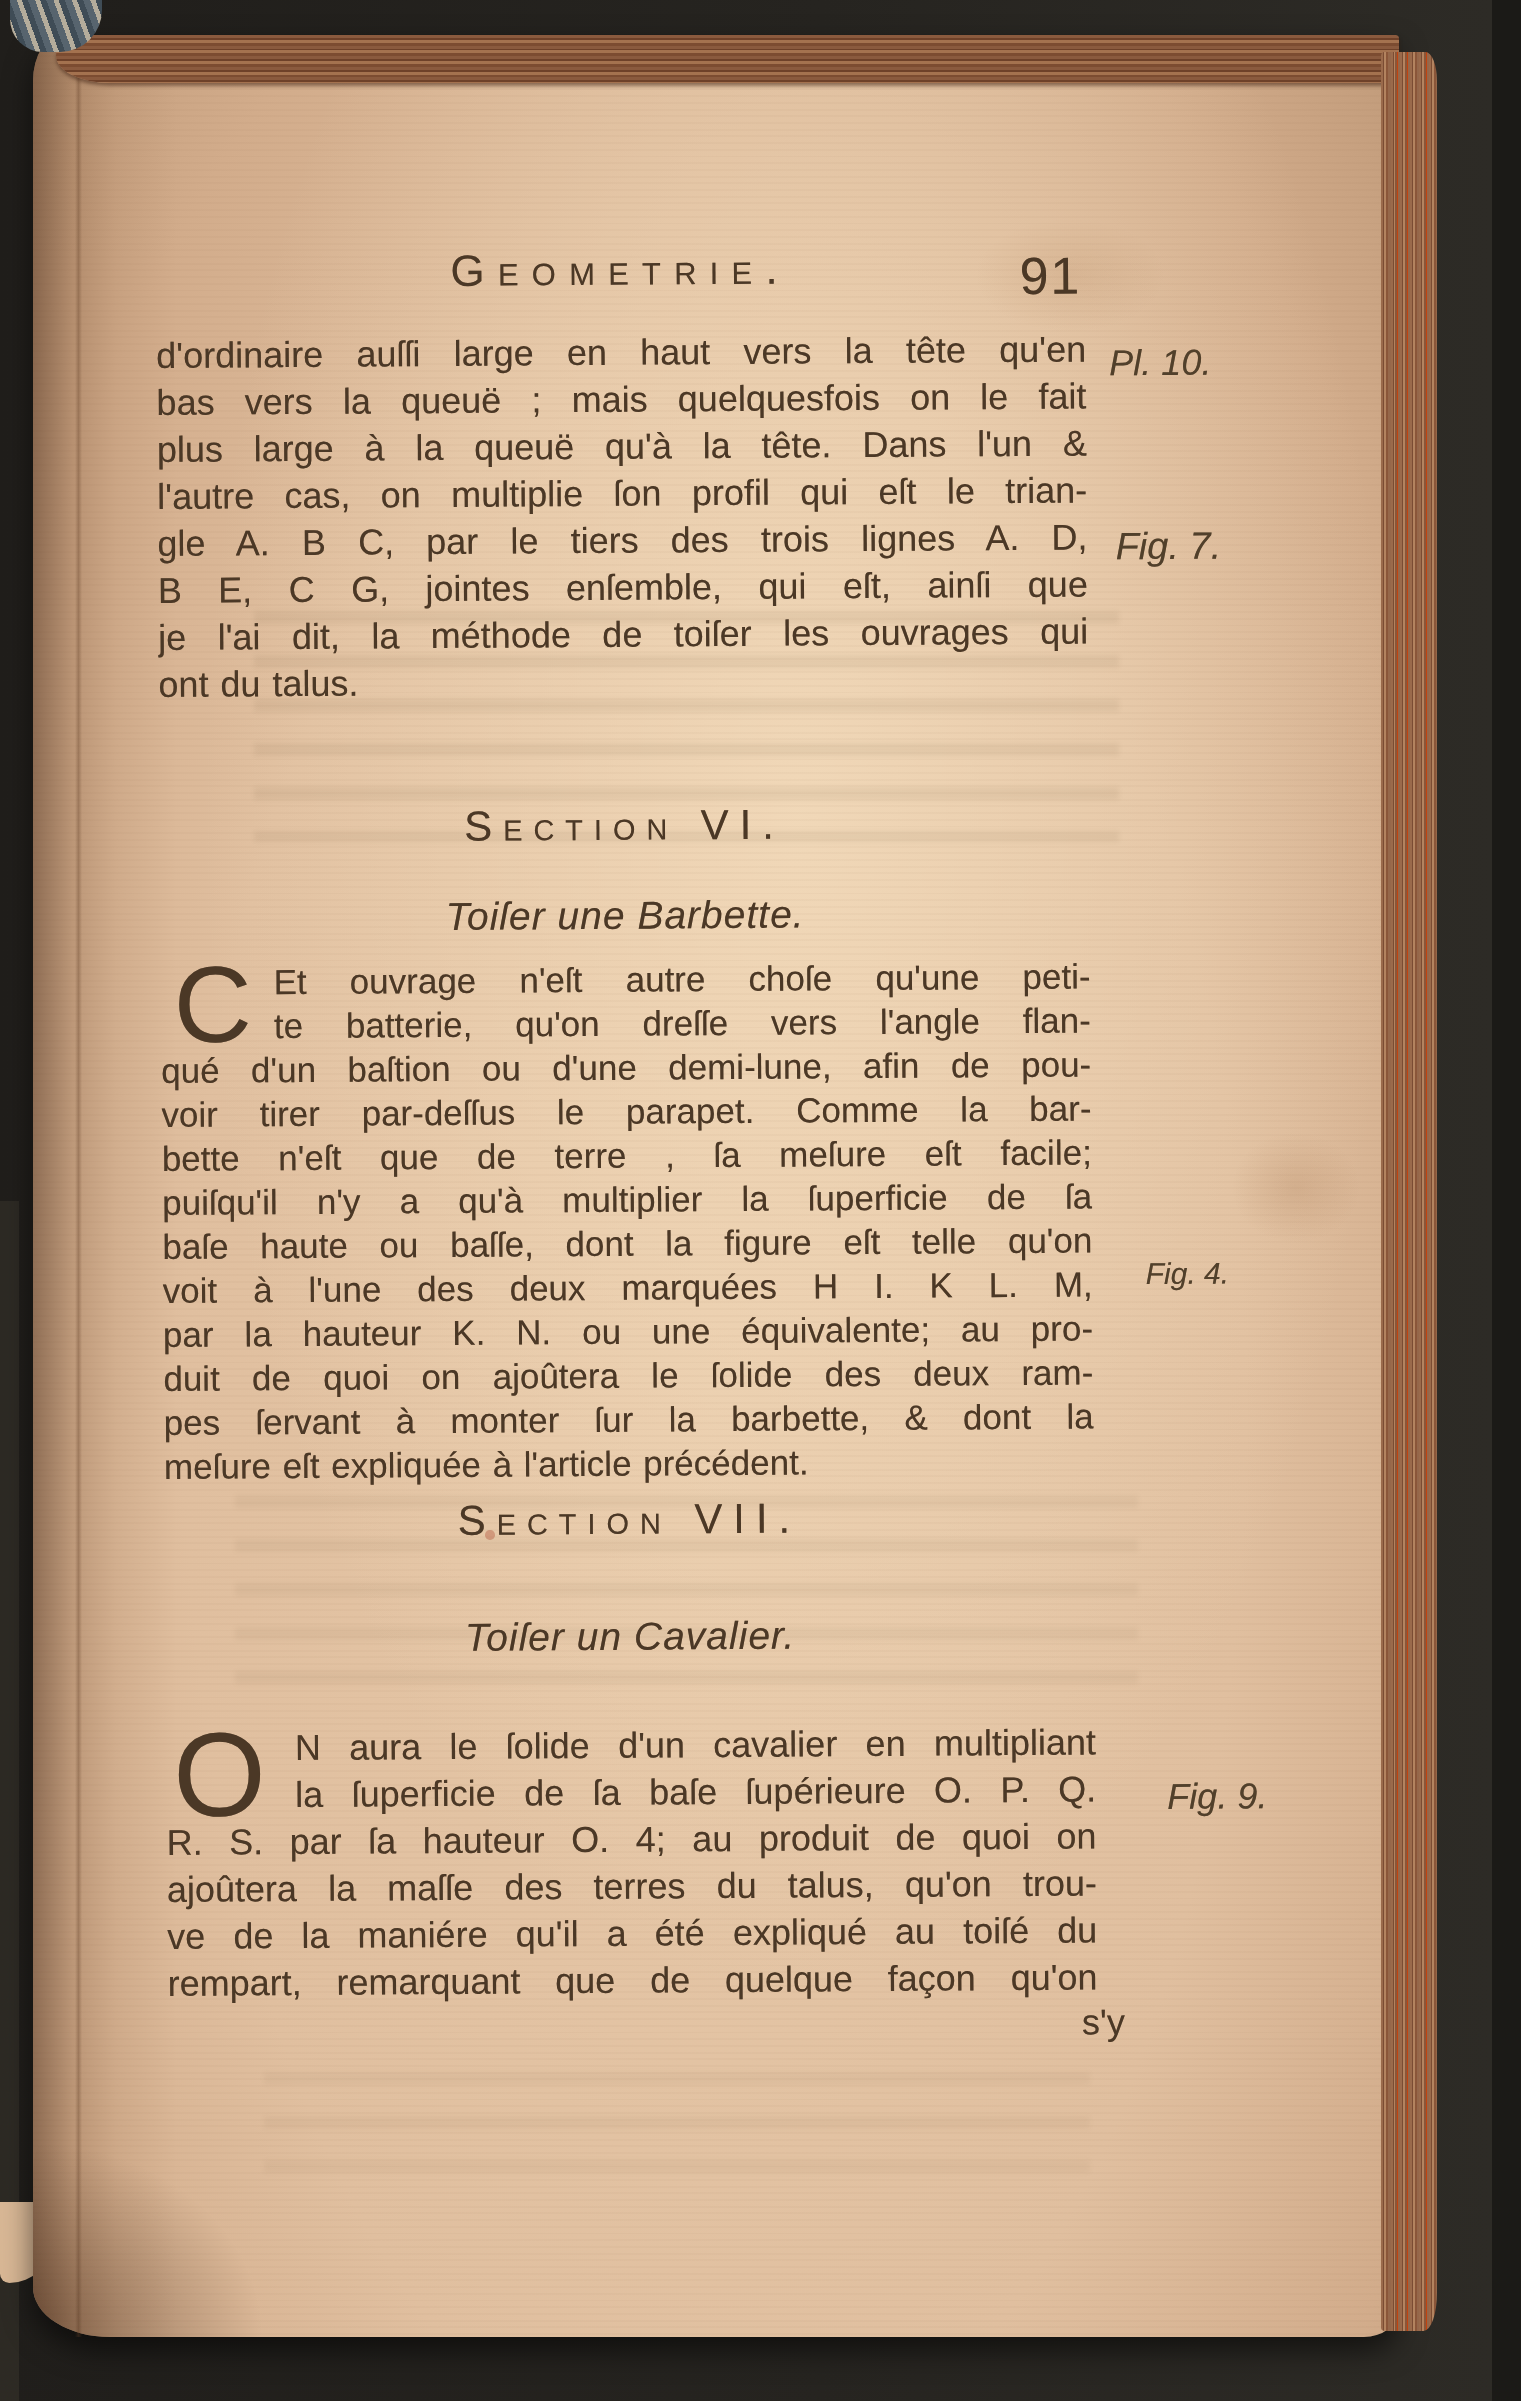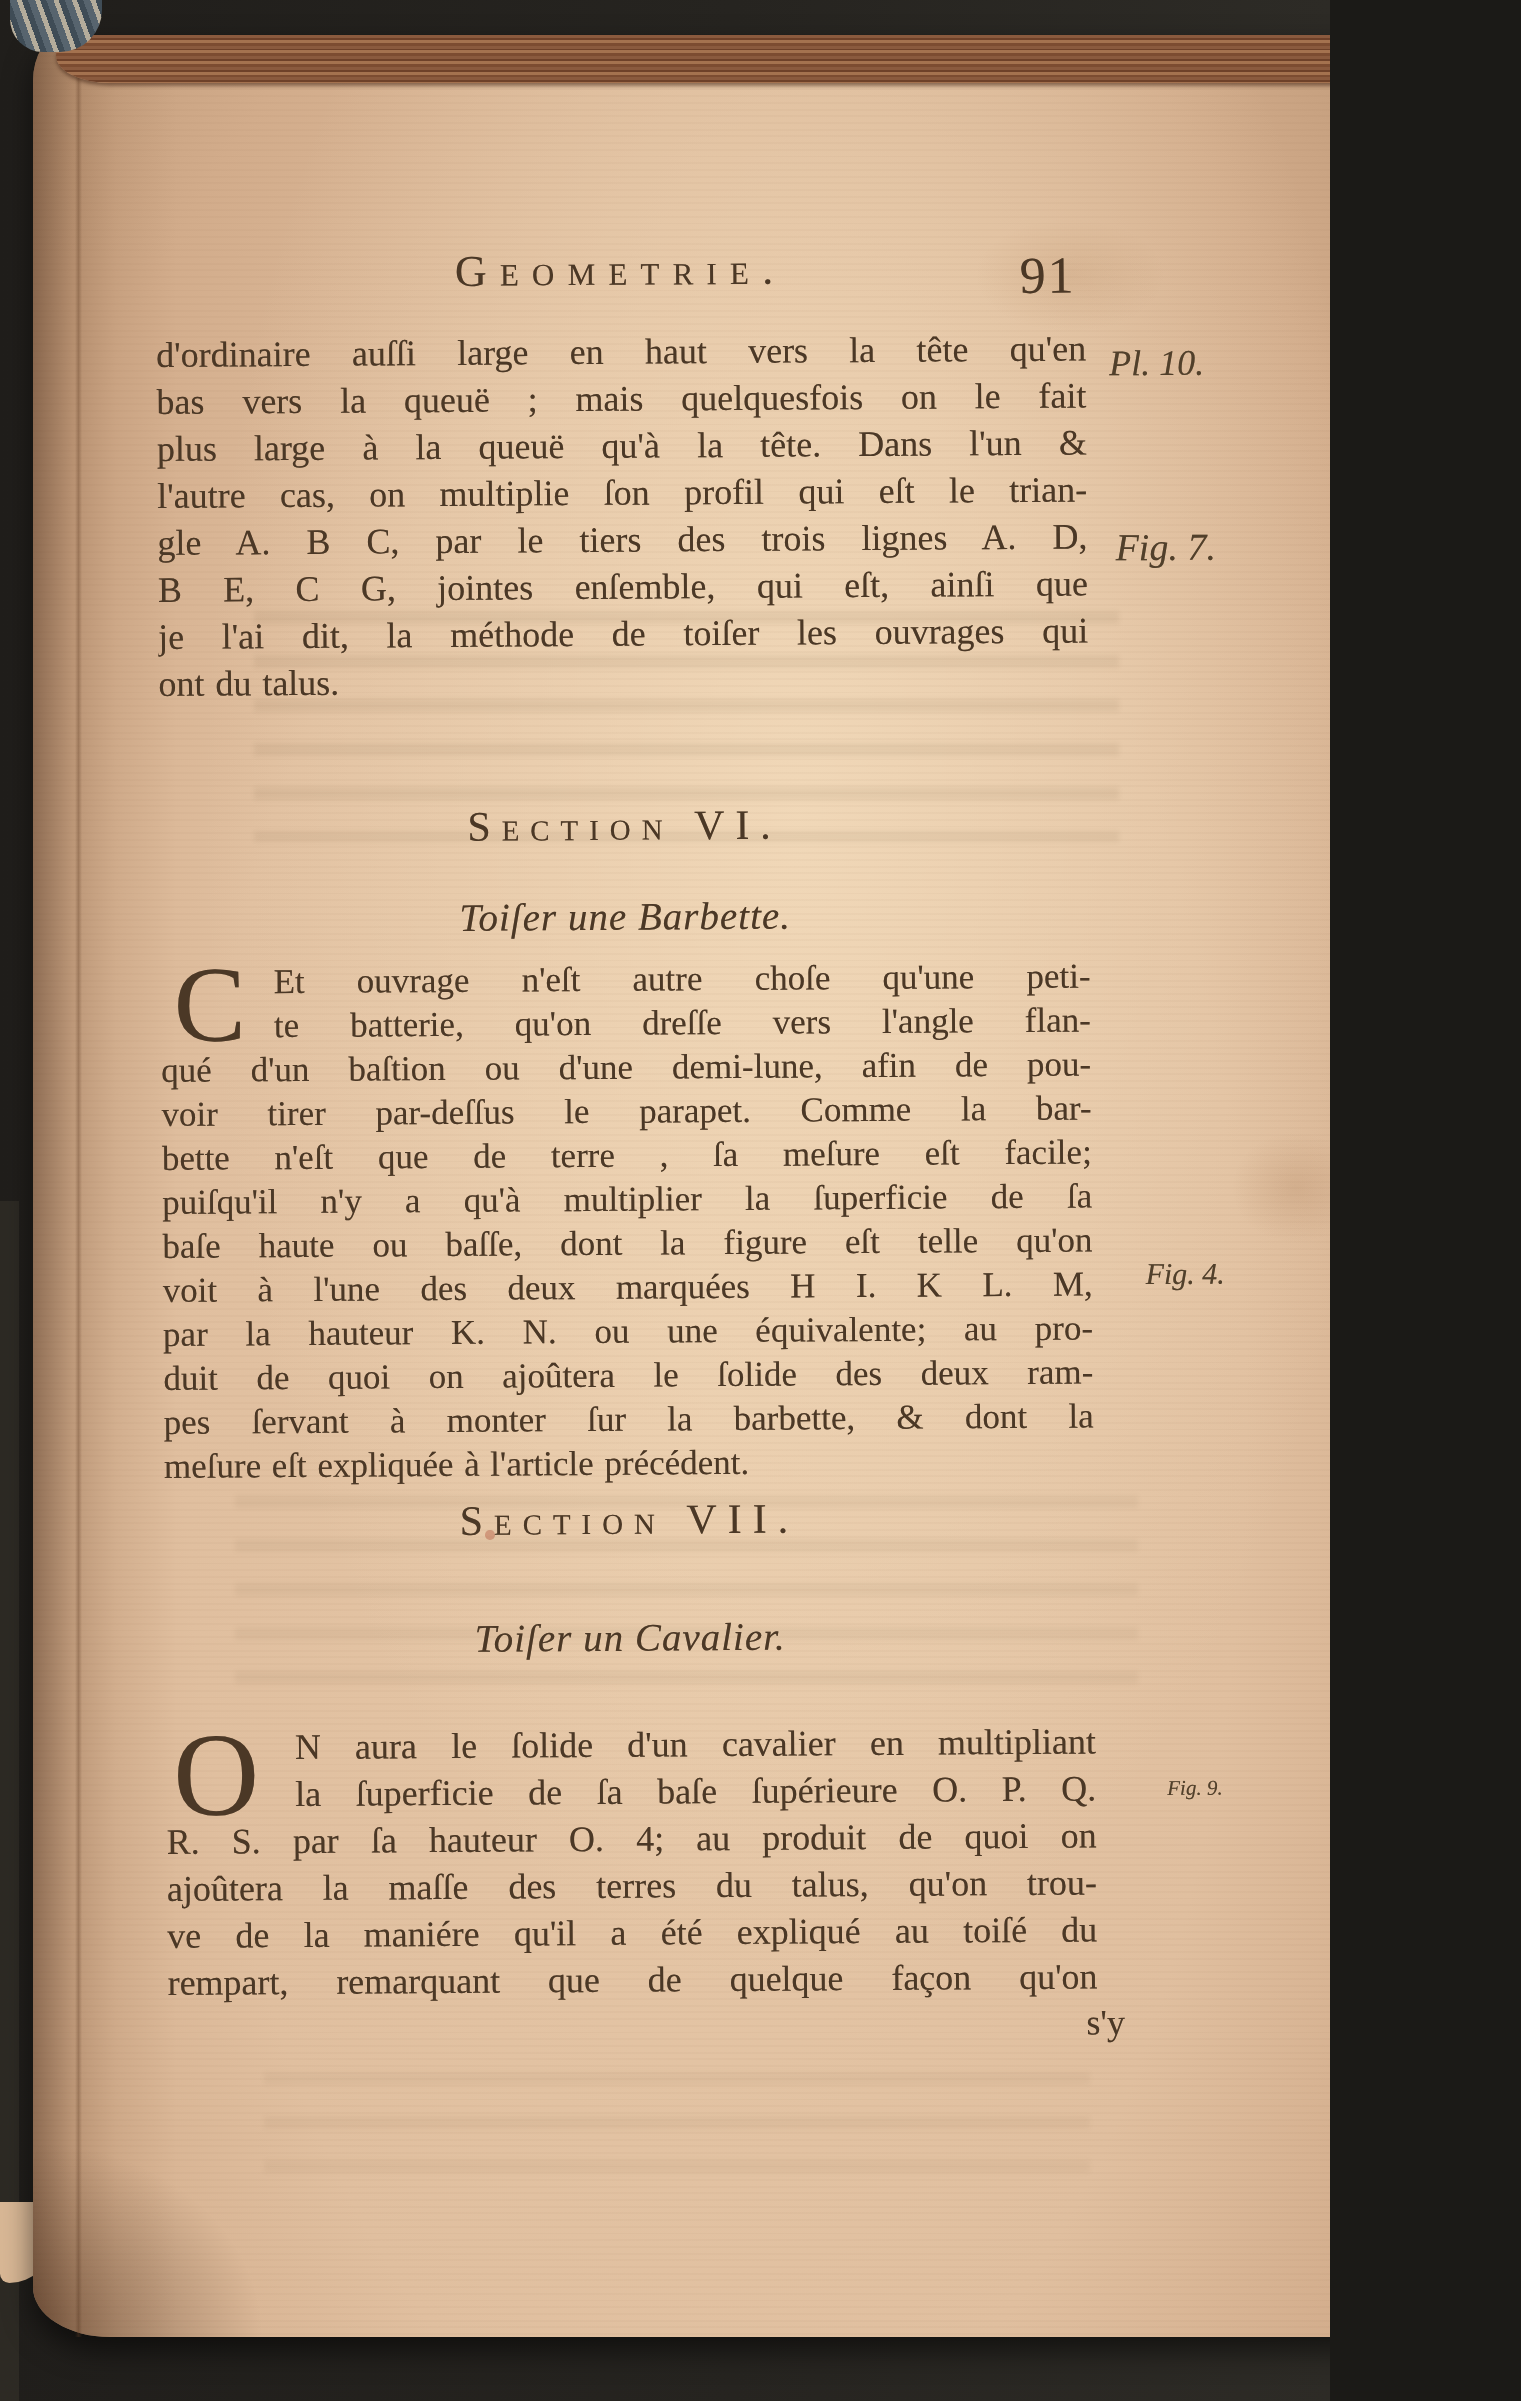--- a/index.html
+++ b/index.html
@@ -1,18 +1,18 @@
 <!DOCTYPE html>
 <html><head>
 <meta charset="utf-8">
 <style>
   html,body{margin:0;padding:0;background:#1b1a17;}
-  .scan{position:relative;width:1330px;height:2402px;overflow:hidden;
+  .scan{position:relative;width:1492px;height:2402px;overflow:hidden;
         background:linear-gradient(90deg,#201e1b 0%,#262420 55%,#2d2b26 100%);
-        font-family:Liberation Serif, serif;}
+        font-family:Liberation Sans, sans-serif;}
   
   .left-strip{position:absolute;left:0;top:1201px;width:19px;height:1201px;background:#38342c;opacity:.55;}
   .left-sliver{position:absolute;left:0;top:2202px;width:52px;height:81px;background:#d8b795;
                border-radius:0 0 44px 9.6px;}
   .page{position:absolute;left:33px;top:35px;width:1364px;height:2302px;
         background:
           radial-gradient(ellipse at 56% 34%, rgba(242,218,186,.9) 0%, rgba(0,0,0,0) 55%),
           radial-gradient(ellipse at 50% 60%, #e7c9a9 0%, #e0bf9f 55%, #d2ac8b 82%, #c09a79 100%);
         border-radius:29px 9.6px 33px 77px / 46px 11.5px 25px 50px;
         box-shadow:0 13.4px 29px rgba(0,0,0,.55);}
@@ -50,21 +50,21 @@
   .content{position:absolute;inset:0;color:#4b3826;transform:rotate(-0.4deg);
         transform-origin:154px 327px;text-shadow:0 0 0.6px rgba(60,40,20,.45);}
   .smallcaps{font-variant:small-caps;}
   .running-head{position:absolute;left:156px;top:248px;width:930px;text-align:center;
         font-size:44px;letter-spacing:.30em;}
   .folio{position:absolute;left:1020px;top:252px;font-size:52px;letter-spacing:1.9px;}
   .mnote{position:absolute;font-style:italic;color:#51402b;}
   .mn-pl10{left:1109px;top:349px;font-size:36px;}
   .mn-fig7{left:1114px;top:532px;font-size:38px;}
   .mn-fig8{left:1139px;top:1264px;font-size:30px;}
-  .mn-fig9{left:1157px;top:1783px;font-size:21px;}
+  .mn-fig9{left:1157px;top:1783px;font-size:36px;}
   .block{position:absolute;left:156px;width:930px;}
   .p1{top:332px;font-size:36px;}
   .p1 .line{height:47px;line-height:47px;}
   .p2{top:961px;font-size:35px;}
   .p2 .line{height:44px;line-height:44px;}
   .p3{top:1725px;font-size:36px;}
   .p3 .line{height:47px;line-height:47px;}
   .line{position:relative;overflow:hidden;text-align:justify;word-spacing:1.9px;}
   .line.j::after{content:"";display:inline-block;width:100%;height:0;}
   .line.plain{text-align:left;}

